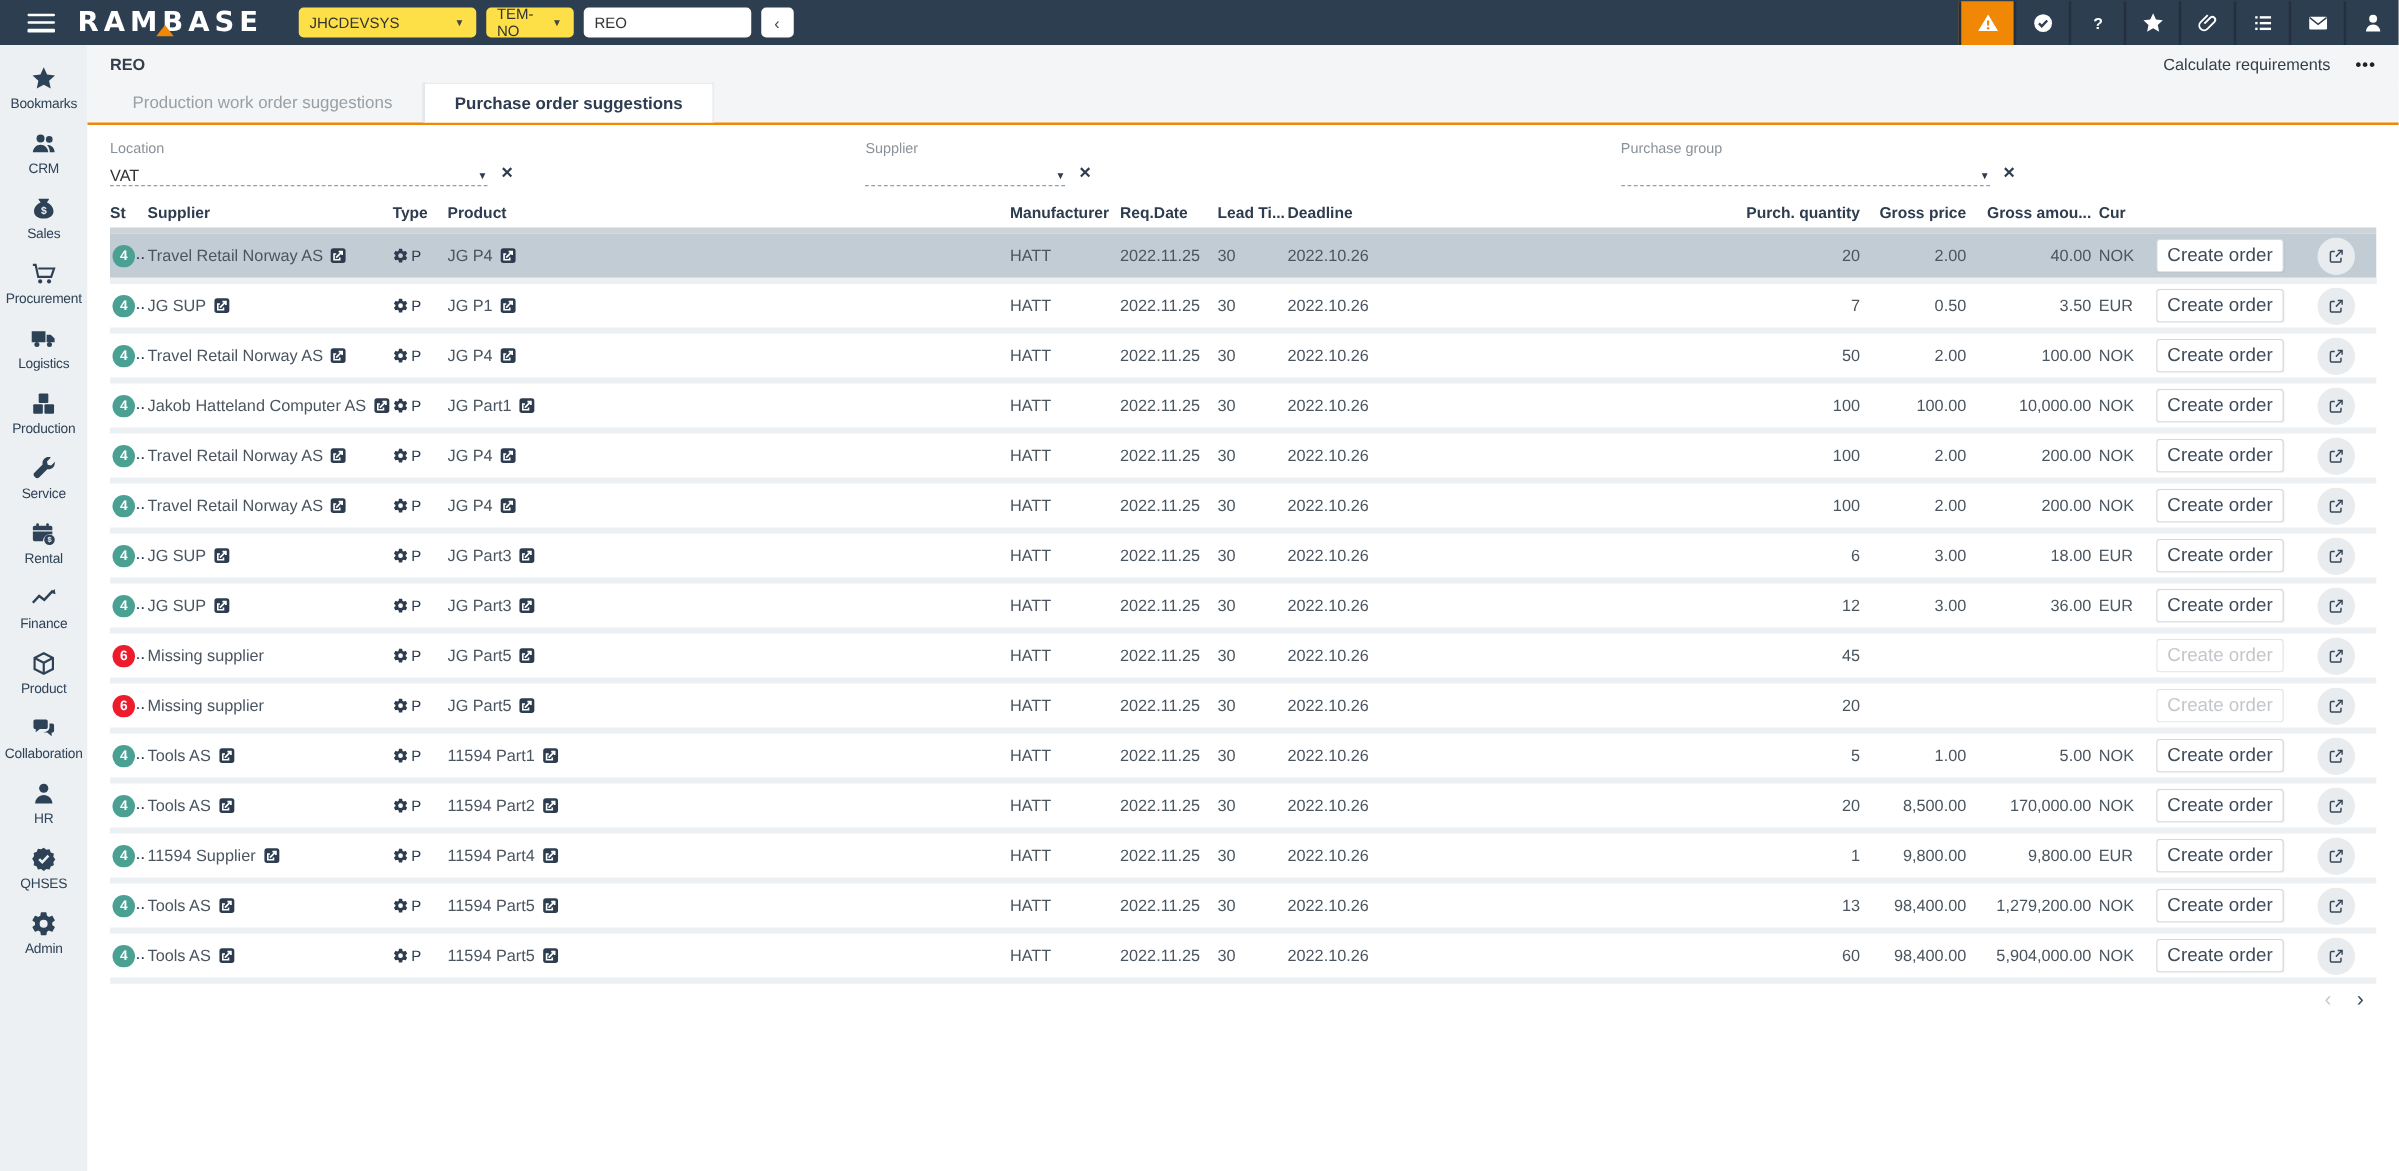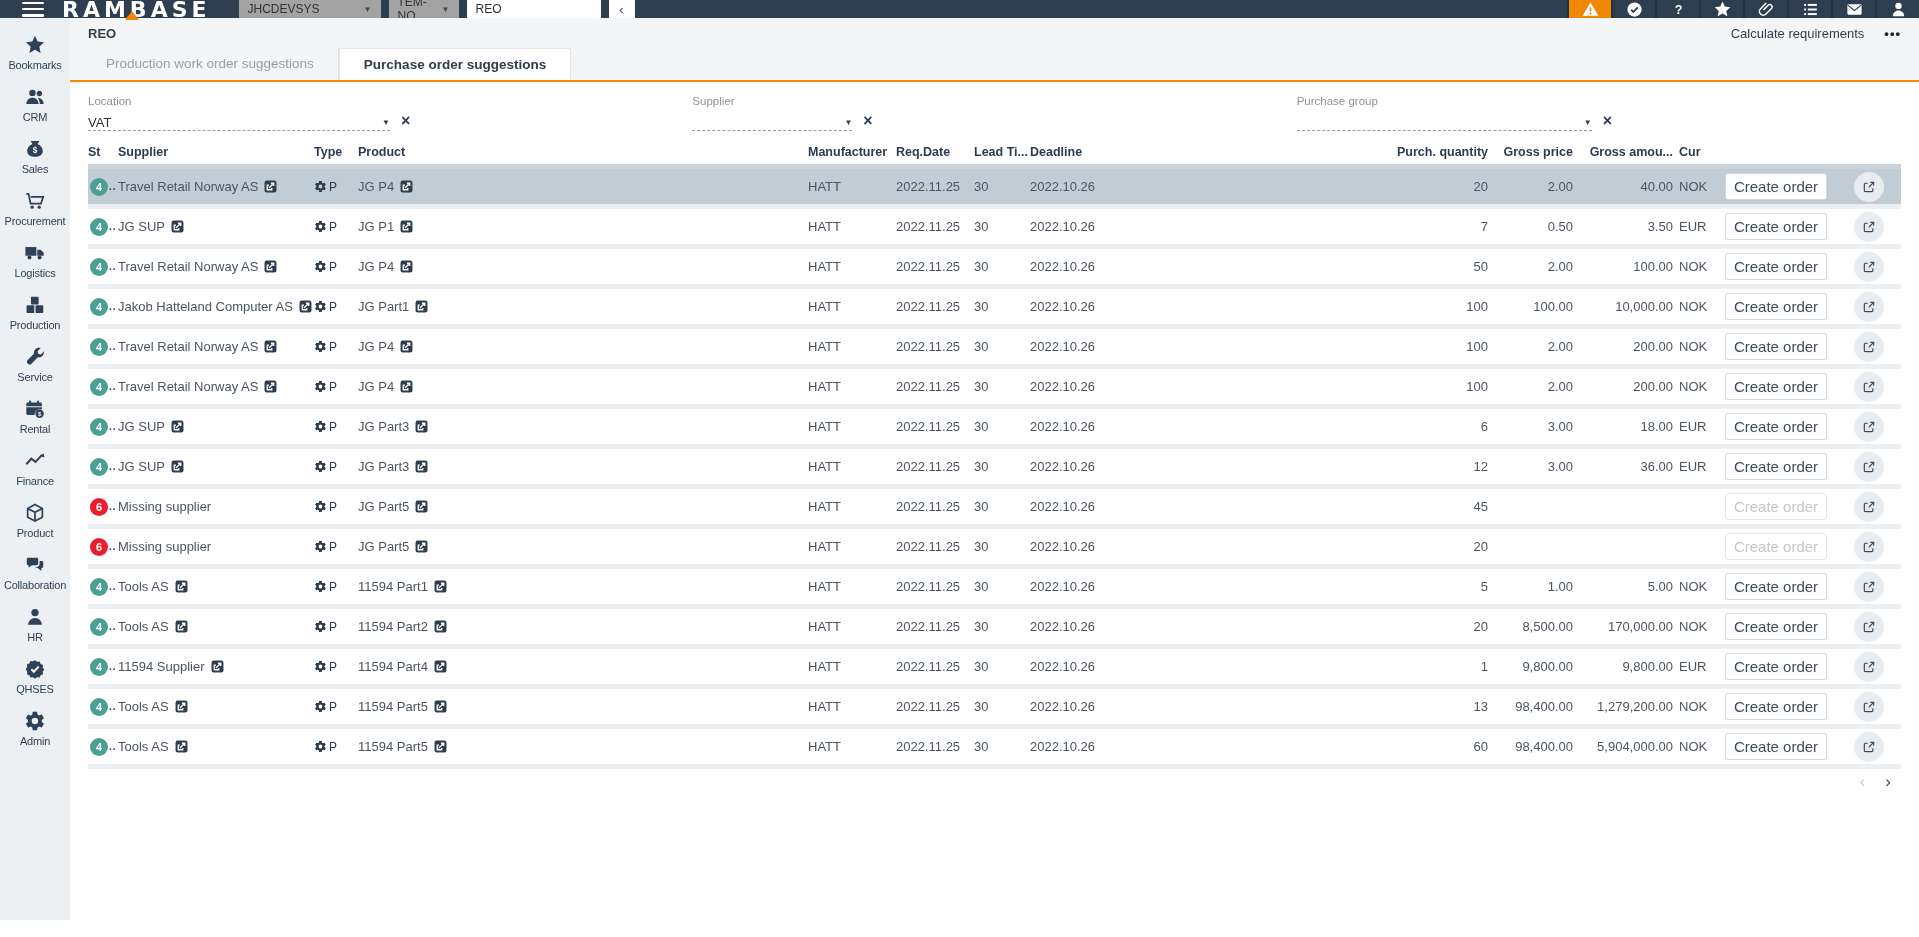--- a/index.html
+++ b/index.html
@@ -1,26 +1,26 @@
 <!DOCTYPE html>
 <html><head>
 <meta charset="utf-8">
 <style>
   * { box-sizing: border-box; margin: 0; padding: 0; }
   html,body { width:1919px; height:937px; overflow:hidden;
     font-family:"Liberation Sans", sans-serif; background:#fff; }
 
   
-  .topbar { height:18px; background:#2d3e50; display:flex; align-items:center; color:#fff; }
+  .topbar { height:36px; background:#2d3e50; display:flex; align-items:center; color:#fff; }
   .hamb { width:22px; height:15px; margin:0 18px 0 22px; display:flex; flex-direction:column; justify-content:space-between; cursor:pointer;}
   .hamb i { display:block; height:2.5px; background:#fff; border-radius:1px; }
   .logo { position:relative; font-size:22px; font-weight:800; letter-spacing:4px; margin-right:28px; font-family:"DejaVu Sans", sans-serif; }
   .logo::before { content:""; position:absolute; left:63px; bottom:2px; width:0; height:0;
     border-left:7px solid transparent; border-right:7px solid transparent; border-bottom:9px solid #f08705; }
-  .tb-pill { background:#a3a3a3; color:#333; border-radius:4px; height:24px; font-size:12px;
+  .tb-pill { background:#fde047; color:#333; border-radius:4px; height:24px; font-size:12px;
     display:flex; align-items:center; padding:0 9px; margin-right:8px; cursor:pointer; }
   .tb-pill .caret { margin-left:auto; font-size:8px; color:#444; padding-left:14px; }
   .tb-sys { width:142px; }
   .tb-mod { width:70px; }
   .tb-search { width:134px; background:#fff; border:none; border-radius:4px; height:24px;
     font-size:12px; padding:0 9px; margin-right:8px; color:#333; outline:none; }
   .tb-collapse { background:#fff; color:#445; border-radius:4px; width:26px; height:24px;
     border:none; font-size:13px; cursor:pointer; }
   .tb-icons { margin-left:auto; display:flex; height:35px; }
   .tb-tile { width:44px; height:35px; display:flex; align-items:center; justify-content:center;

